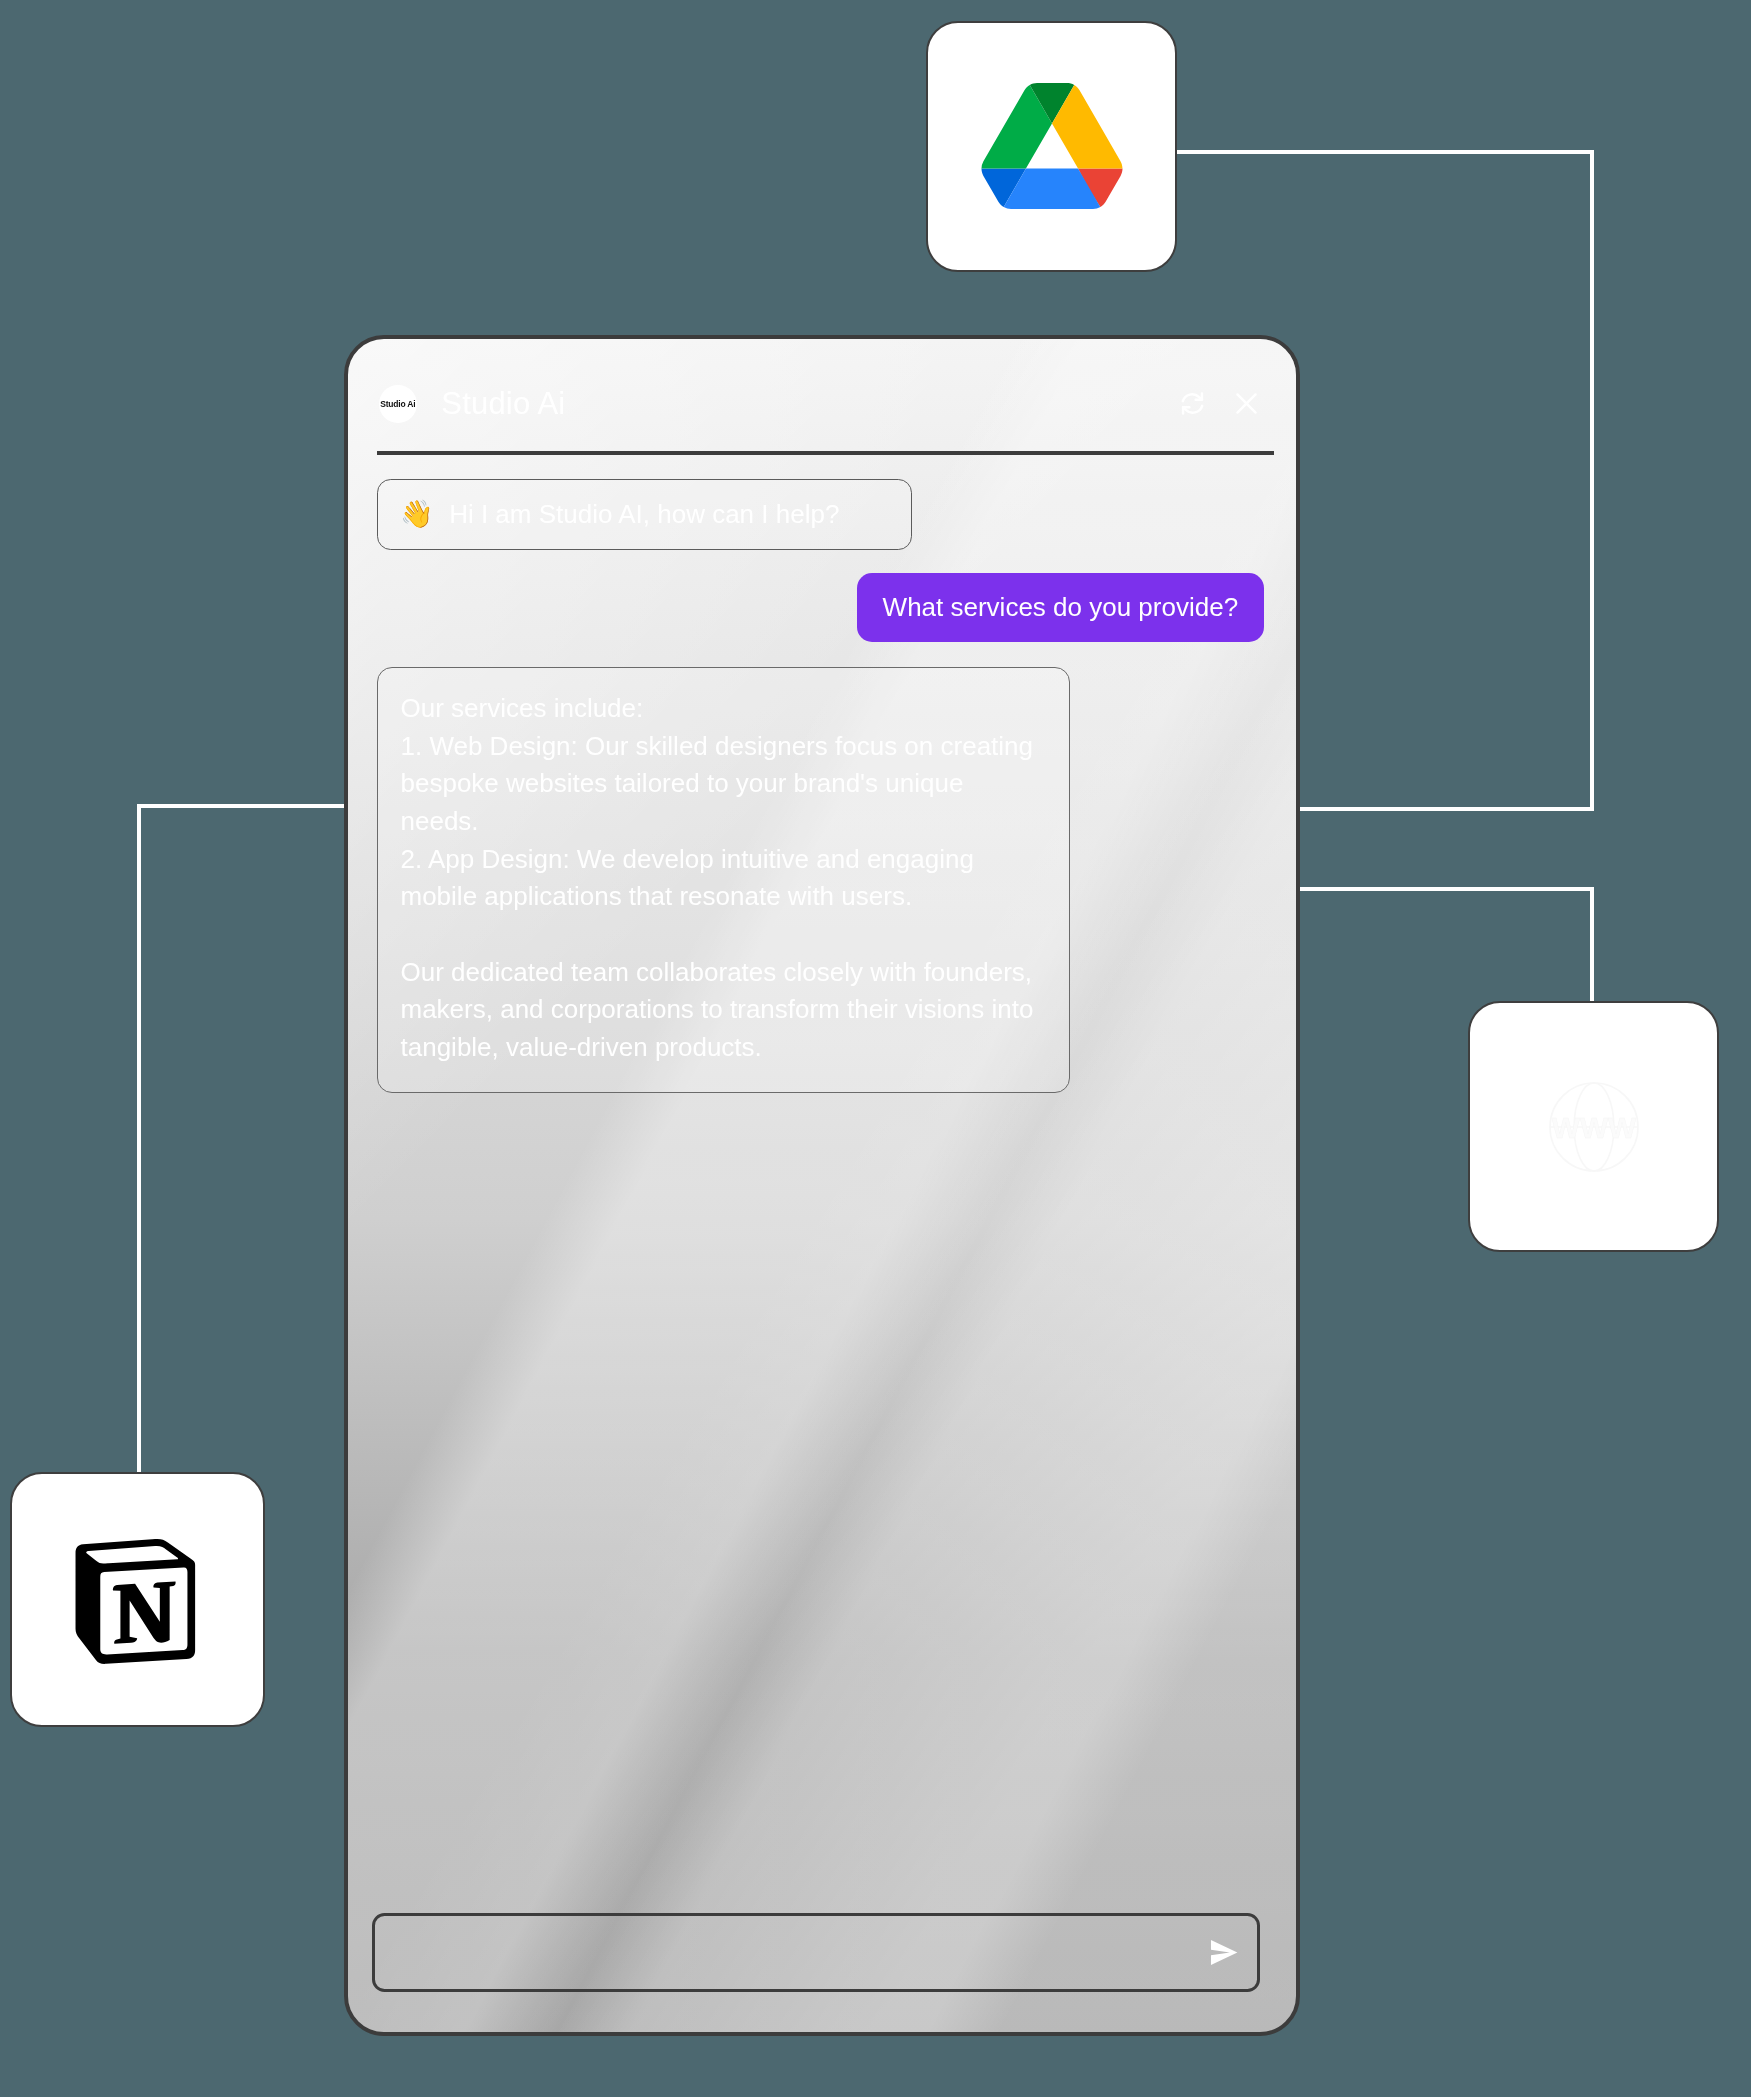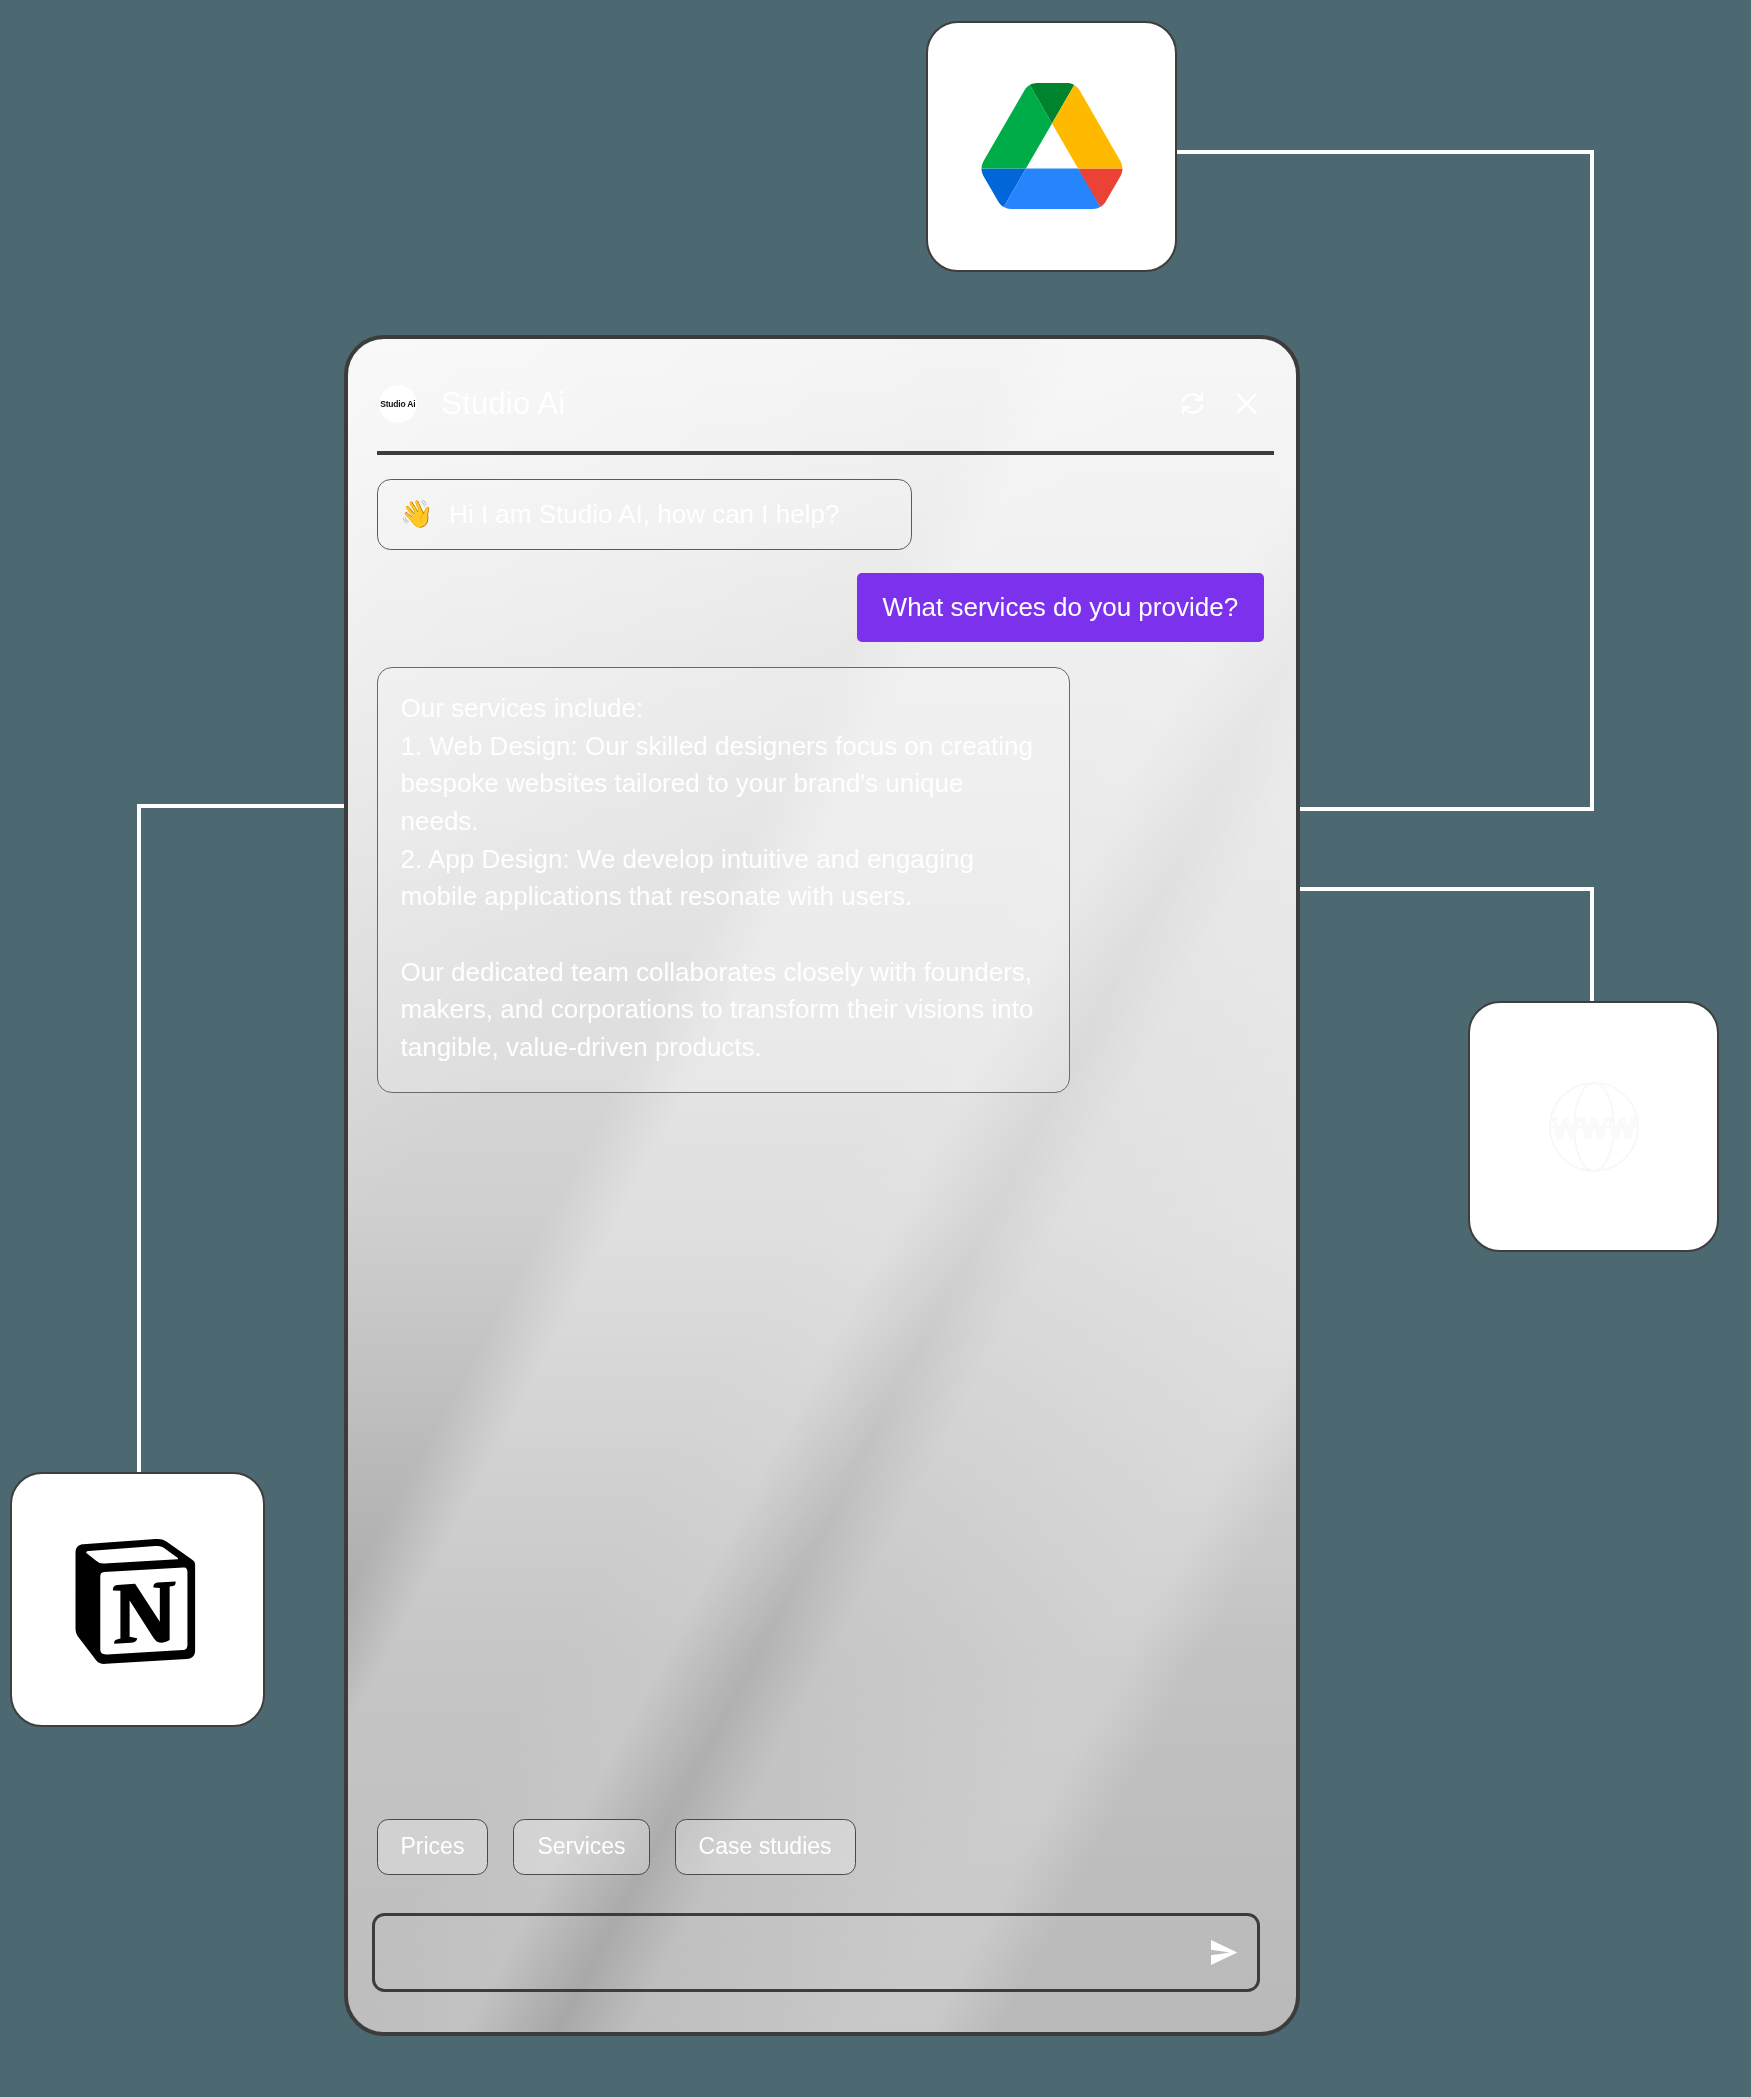--- a/index.html
+++ b/index.html
@@ -91,21 +91,21 @@
   #bubble-greeting {
     border:1.7px solid #5b5b5b; border-radius:13.7px;
     background:rgba(255,255,255,.13);
     padding:19px 23px; width:535px;
     display:flex; align-items:center; gap:15px;
   }
   #greeting-emoji { font-size:27px; line-height:1; }
   #greeting-text { font-size:26px; color:#fff; white-space:nowrap; }
 
   #bubble-user {
-    margin-top:23px; background:#7c31ec; border-radius:5px;
+    margin-top:23px; background:#7c31ec; border-radius:15px;
     padding:19.4px 26px; max-width:569px; margin-right:3.4px;
   }
   #bubble-user-text { font-size:26px; color:#fff; }
 
   #bubble-bot {
     margin-top:25px; border:1.7px solid #6a6a6a; border-radius:15px;
     background:rgba(255,255,255,.20);
     padding:21.6px 23px 25px 23px; width:693px;
   }
   #bot-text { font-size:26px; line-height:1.45; color:#ffffff; white-space:pre-wrap; }
@@ -231,25 +231,20 @@
             <div id="bot-text">Our services include:
 1. Web Design: Our skilled designers focus on creating bespoke websites tailored to your brand's unique needs.
 2. App Design: We develop intuitive and engaging mobile applications that resonate with users.
 
 Our dedicated team collaborates closely with founders, makers, and corporations to transform their visions into tangible, value-driven products.</div>
           </div>
         </div>
 
       </div>
 
-      <div id="chips">
-        <div class="chip">Prices</div>
-        <div class="chip">Services</div>
-        <div class="chip">Case studies</div>
-      </div>
 
       <div id="composer">
         <input id="composer-input" type="text" placeholder="" style="">
         <button id="send-button">
           <svg width="35" height="35" viewBox="0 0 24 24" fill="#ffffff">
             <path d="M3.4 20.6 21.5 12 3.4 3.4l0 6.7 12.9 1.9 -12.9 1.9z"></path>
           </svg>
         </button>
       </div>
 

